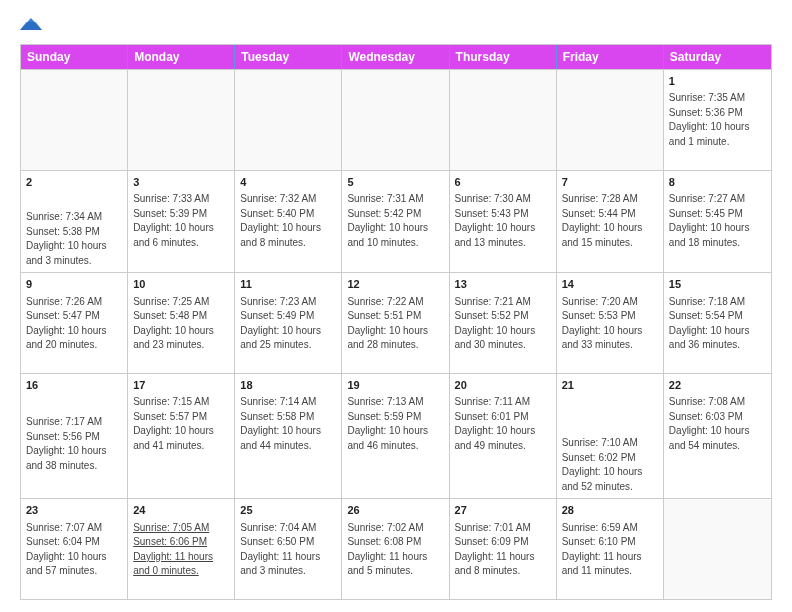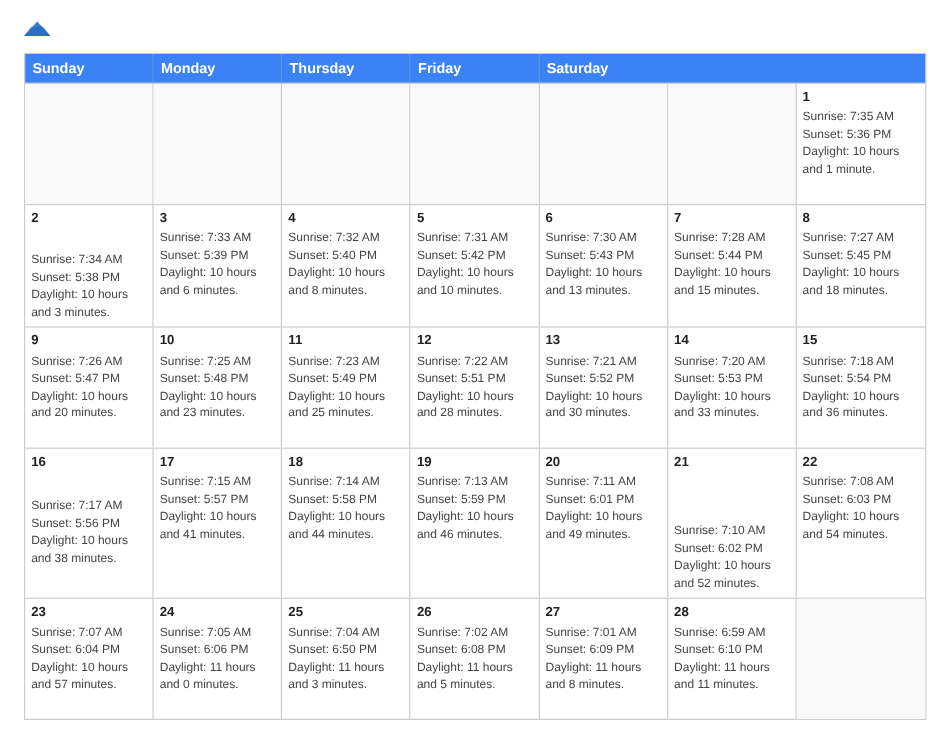--- a/index.html
+++ b/index.html
@@ -57,21 +57,21 @@
     }
     .calendar {
       flex: 1;
       display: flex;
       flex-direction: column;
       border: 1px solid #ccc;
     }
     .cal-header-row {
       display: grid;
       grid-template-columns: repeat(7, 1fr);
-      background: #3b82f6;
+      background: #d946ef;
     }
     .cal-header-cell {
       color: #fff;
       font-size: 12px;
       font-weight: bold;
       padding: 5px 6px;
       text-align: left;
       border-right: 1px solid #5b96e0;
     }
     .cal-header-cell:last-child { border-right: none; }
@@ -129,20 +129,22 @@
     <div class="title-block">
       <div class="calendar-title"></div>
       <div class="calendar-subtitle"></div>
     </div>
   </div>
 
   <div class="calendar">
     <div class="cal-header-row">
     <div class="cal-header-cell">Sunday</div>
         <div class="cal-header-cell">Monday</div>
+        <div class="cal-header-cell">Tuesday</div>
+        <div class="cal-header-cell">Wednesday</div>
         <div class="cal-header-cell">Thursday</div>
         <div class="cal-header-cell">Friday</div>
         <div class="cal-header-cell">Saturday</div>
       </div>
     <div class="cal-body">
     <div class="cal-row">
           <div class="cal-cell empty"></div>
           <div class="cal-cell empty"></div>
           <div class="cal-cell empty"></div>
           <div class="cal-cell empty"></div>
@@ -312,21 +314,21 @@
         <div class="cal-row">
           <div class="cal-cell">
             <span class="cell-day">23</span>
             <div class="cell-info" style="white-space: pre-line;">Sunrise: 7:07 AM
 Sunset: 6:04 PM
 Daylight: 10 hours
 and 57 minutes.</div>
           </div>
           <div class="cal-cell">
             <span class="cell-day">24</span>
-            <div class="cell-info" style="white-space: pre-line;">Sunrise: 7:05 AM
+            <div class="cell-info" style="white-space: pre-line; text-decoration: underline;">Sunrise: 7:05 AM
 Sunset: 6:06 PM
 Daylight: 11 hours
 and 0 minutes.</div>
           </div>
           <div class="cal-cell">
             <span class="cell-day">25</span>
             <div class="cell-info" style="white-space: pre-line;">Sunrise: 7:04 AM
 Sunset: 6:50 PM
 Daylight: 11 hours
 and 3 minutes.</div>

